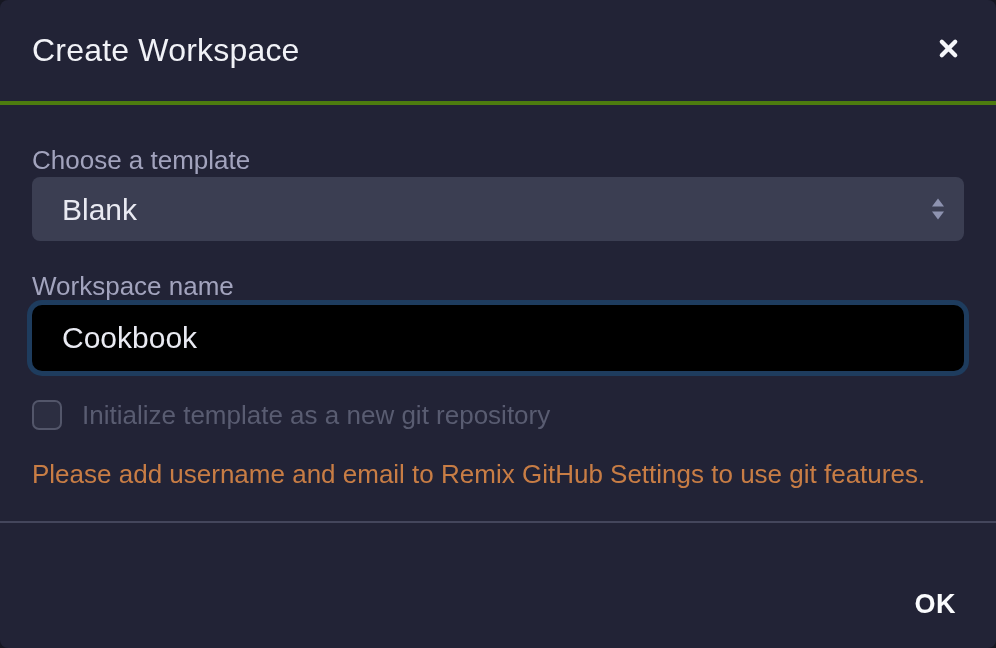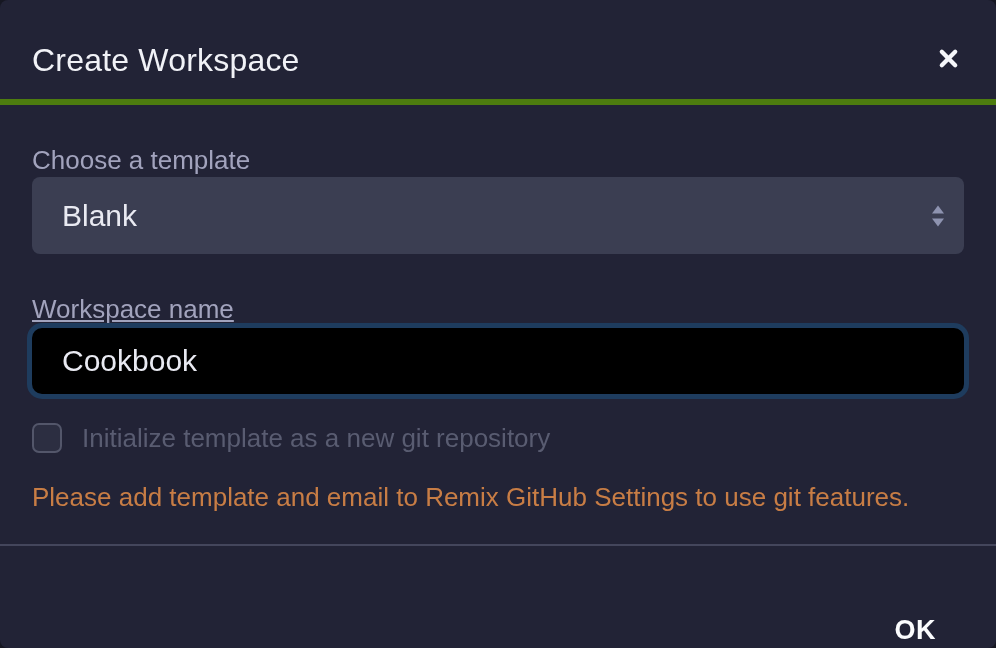--- a/index.html
+++ b/index.html
@@ -16,23 +16,23 @@
     border-radius: 8px;
     display: flex;
     flex-direction: column;
     color: #e9eaf2;
   }
   
   .modal-header {
     display: flex;
     align-items: flex-start;
     justify-content: space-between;
-    padding: 41px 31px 0 32px;
+    padding: 31px 31px 0 32px;
     height: 105px;
-    border-bottom: 6px solid #4d7c0f;
+    border-bottom: 4px solid #4d7c0f;
     flex: 0 0 auto;
   }
   .modal-title {
     font-size: 32px;
     font-weight: 500;
     letter-spacing: 0.2px;
     color: #f1f2f7;
     line-height: 38px;
   }
   .close-btn {
@@ -53,42 +53,42 @@
     line-height: 34px;
     color: #a2a3bd;
     display: block;
   }
   .select-wrap {
     position: relative;
     margin-top: 0;
   }
   .template-select {
     width: 100%;
-    height: 77px;
+    height: 64px;
     background: #3b3e52;
     border: none;
     border-radius: 8px;
     color: #e9eaf2;
     font-size: 30px;
     font-family: inherit;
     padding: 0 60px 0 30px;
     appearance: none;
     -webkit-appearance: none;
     outline: none;
     cursor: pointer;
   }
   .select-arrows {
     position: absolute;
     right: 18px;
     top: 50%;
     transform: translateY(-50%);
     pointer-events: none;
     line-height: 0;
   }
-  .name-label { margin-top: 38px; text-decoration: underline; }
+  .name-label { margin-top: 28px; }
   .name-input {
     width: 100%;
     height: 66px;
     background: #000000;
     border: none;
     border-radius: 10px;
     box-shadow: 0 0 0 5px #1e3c5e;
     color: #e9eaf2;
     font-size: 30px;
     font-family: inherit;
@@ -123,22 +123,22 @@
     font-size: 26px;
     line-height: 34px;
     color: #c87d45;
   }
   
   .modal-footer {
     border-top: 2px solid #44465c;
     flex: 1 1 auto;
     display: flex;
     justify-content: flex-end;
-    align-items: flex-end;
-    padding: 38px 48px 0 36px;
+    align-items: center;
+    padding: 38px 28px 0 36px;
   }
   .ok-btn {
     background: transparent;
     border: none;
     color: #fbfcfe;
     font-size: 27px;
     font-weight: 600;
     font-family: inherit;
     padding: 2px 12px;
     cursor: pointer;
@@ -179,21 +179,21 @@
 
     <label class="form-label name-label">Workspace name</label>
 
     <input type="text" class="name-input" value="Cookbook" style="">
 
     <div class="checkbox-row">
       <input type="checkbox" class="git-checkbox" style="">
       <span class="checkbox-label">Initialize template as a new git repository</span>
     </div>
 
-    <div class="warning-text">Please add template and email to Remix GitHub Settings to use git features.</div>
+    <div class="warning-text">Please add username and email to Remix GitHub Settings to use git features.</div>
 
   </div>
 
   <div class="modal-footer">
     <button class="ok-btn">OK</button>
   </div>
 
 </div>
 
 </body></html>

